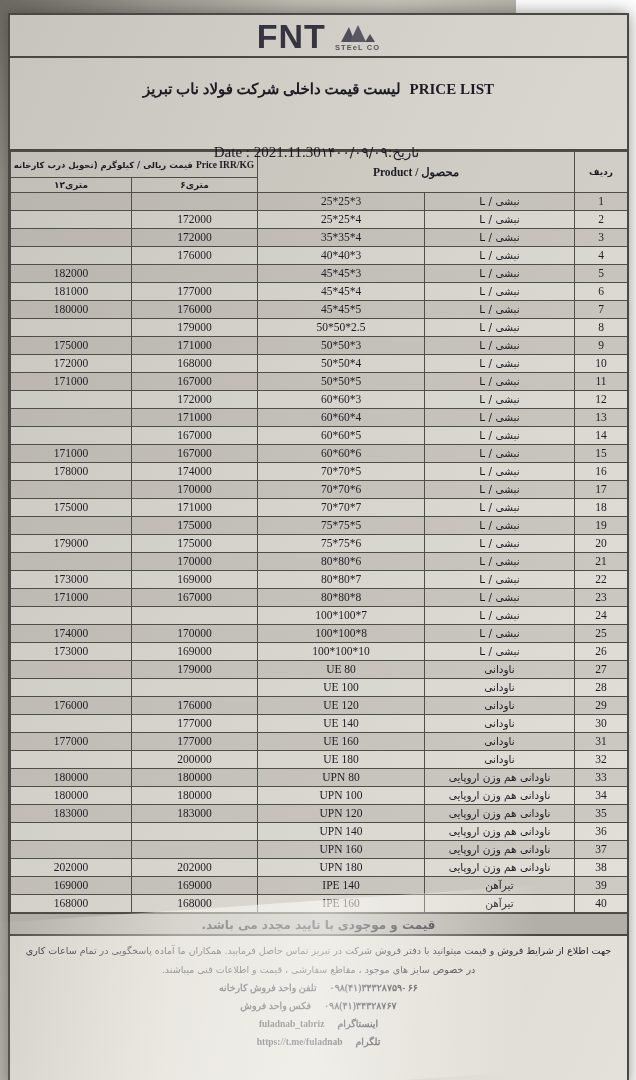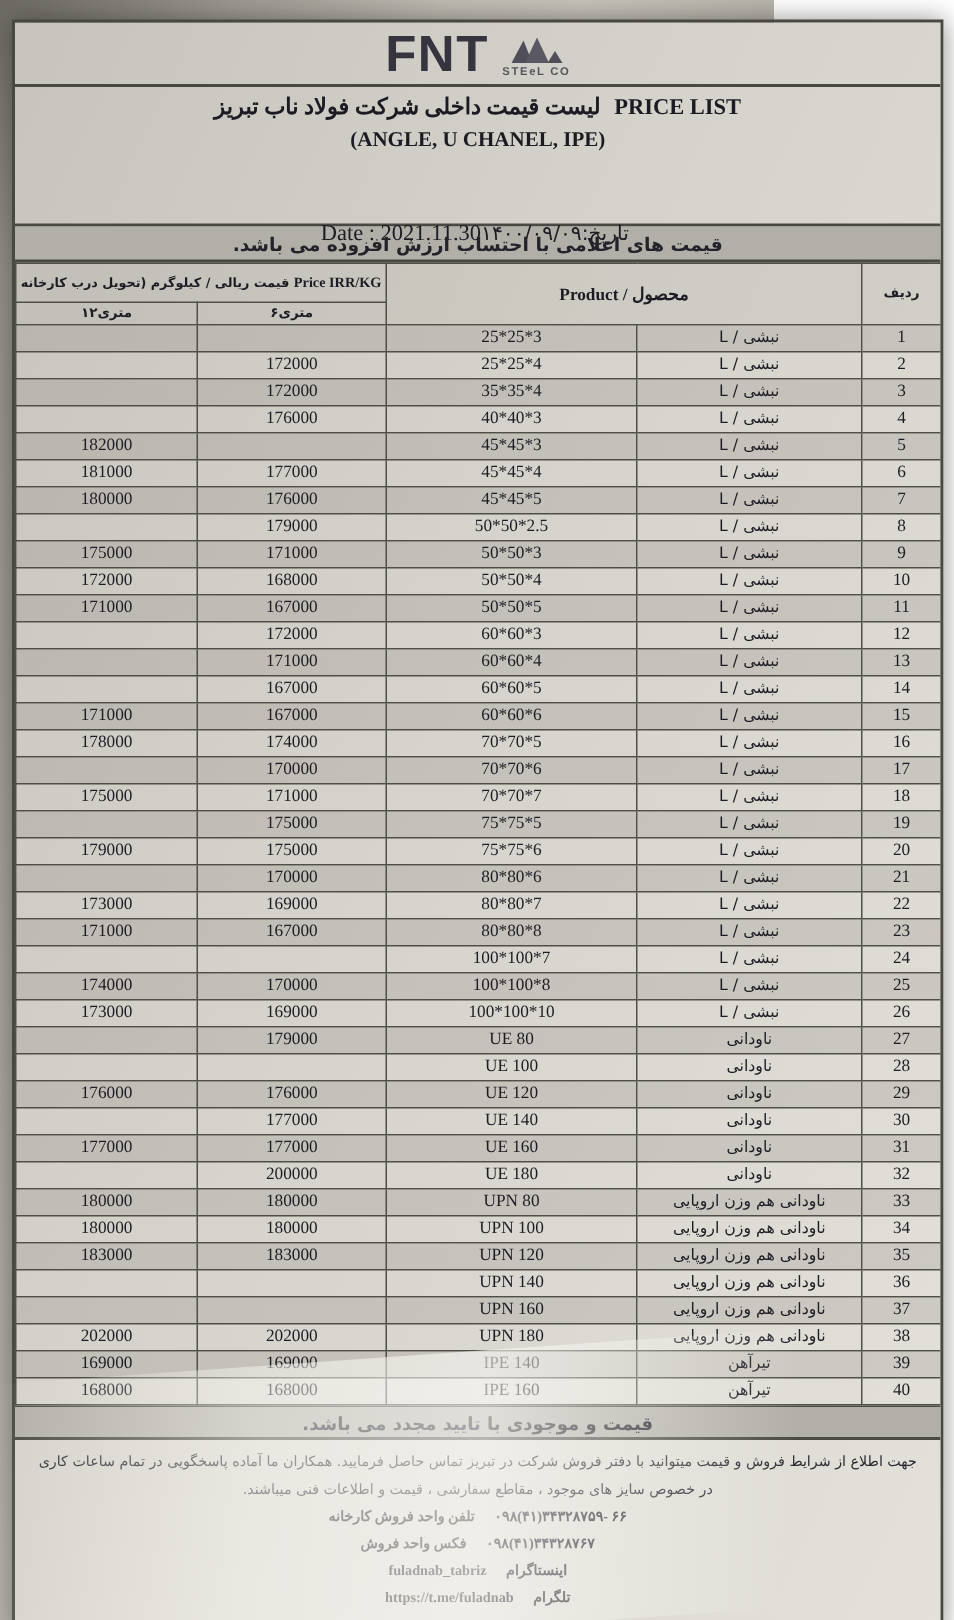--- a/index.html
+++ b/index.html
@@ -42,21 +42,21 @@
     font-family: "Liberation Sans", sans-serif; font-weight: 600;
     font-size: 7.5px; line-height: 9px; letter-spacing: 1.1px; color: #55535d;
   }
 
   .title-block {
     height: 93px; border-bottom: 2px solid #4a4842;
     text-align: center; color: #1c1b23;
     font-family: "Liberation Serif", serif;
   }
   .t-line { display: flex; justify-content: center; gap: 9px; font-weight: 700; }
-  .t1 { padding-top: 4px; font-size: 15px; line-height: 21px; }
+  .t1 { padding-top: 21px; font-size: 15px; line-height: 21px; }
   .t2 { direction: rtl; font-size: 14px; line-height: 21px; }
   .date-row {
     display: flex; justify-content: center; align-items: baseline;
     padding: 8px 110px 0 106px; font-weight: 400; font-size: 15px; margin-top: 36px;
   }
   .date-fa { font-family: "DejaVu Sans", sans-serif; font-size: 13.5px; direction: rtl; }
 
   .band {
     background: #b2afa8; text-align: center; font-weight: 700; color: #24232b;
     direction: rtl;
@@ -109,29 +109,27 @@
         <div class="brand-sub">STEeL CO</div>
       </div>
     </div>
 
     <div class="title-block">
       <div class="t-line t1">
         <span>لیست قیمت داخلی شرکت فولاد ناب تبریز</span>
         <span>PRICE LIST</span>
       </div>
       <div class="t-line t2">
-        <span dir="ltr">(ANGLE, U CHANEL, IPE)</span>
       </div>
       <div class="date-row">
         <span>Date : 2021.11.30</span>
         <span class="date-fa">تاریخ:۱۴۰۰/۰۹/۰۹</span>
       </div>
     </div>
 
-    <div class="band vat">قیمت های اعلامی با احتساب ارزش افزوده می باشد.</div>
 
     <table class="price-table">
       <colgroup>
         <col style="width:121px">
           <col style="width:126px">
           <col style="width:167px">
           <col style="width:150px">
           <col style="width:53px">
       </colgroup>
       <thead>

